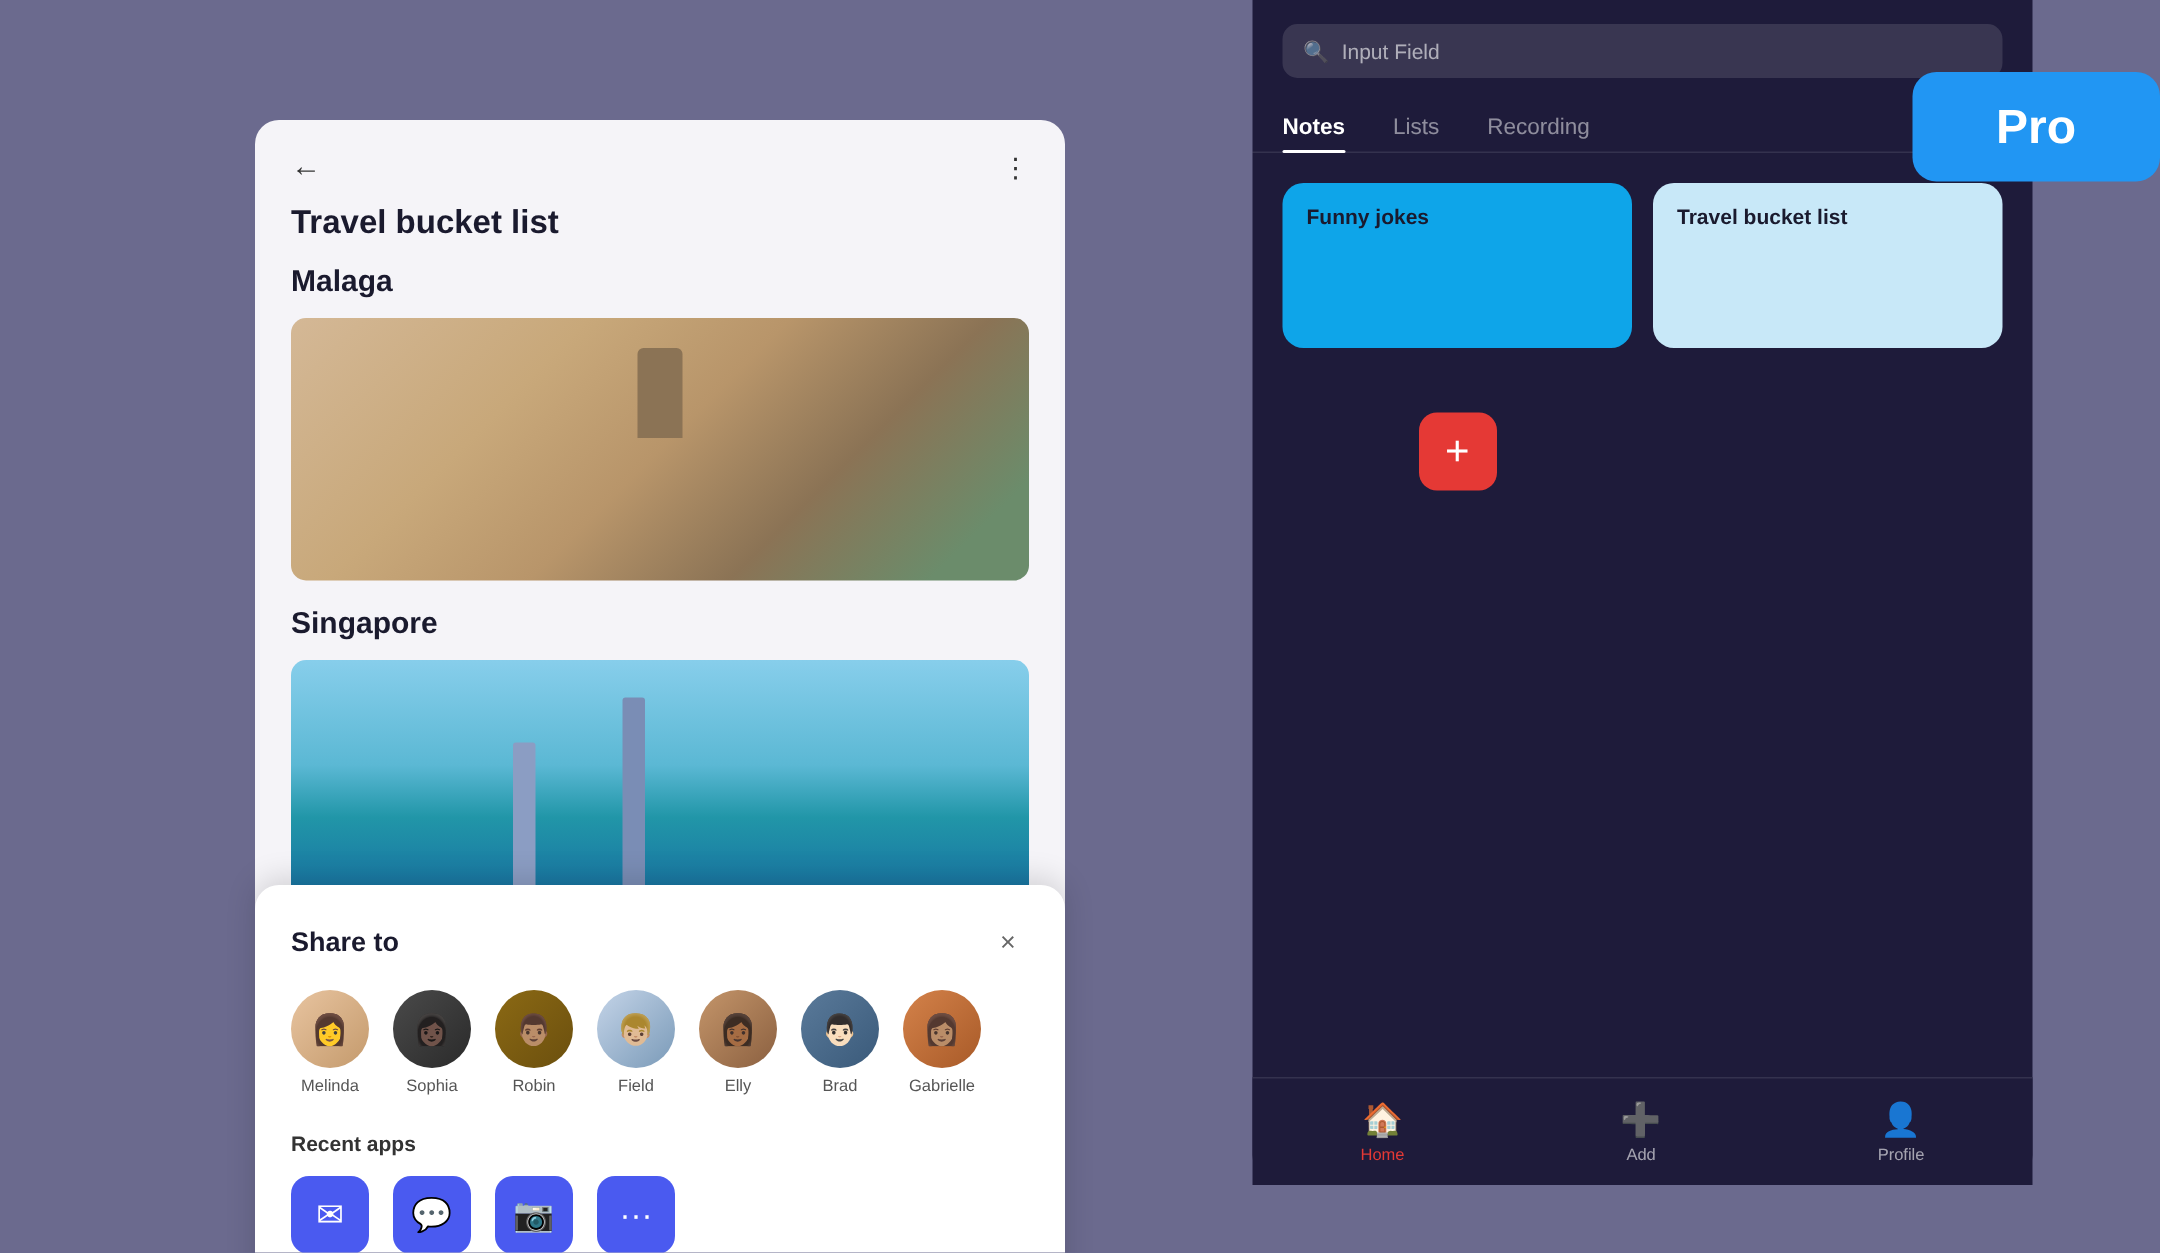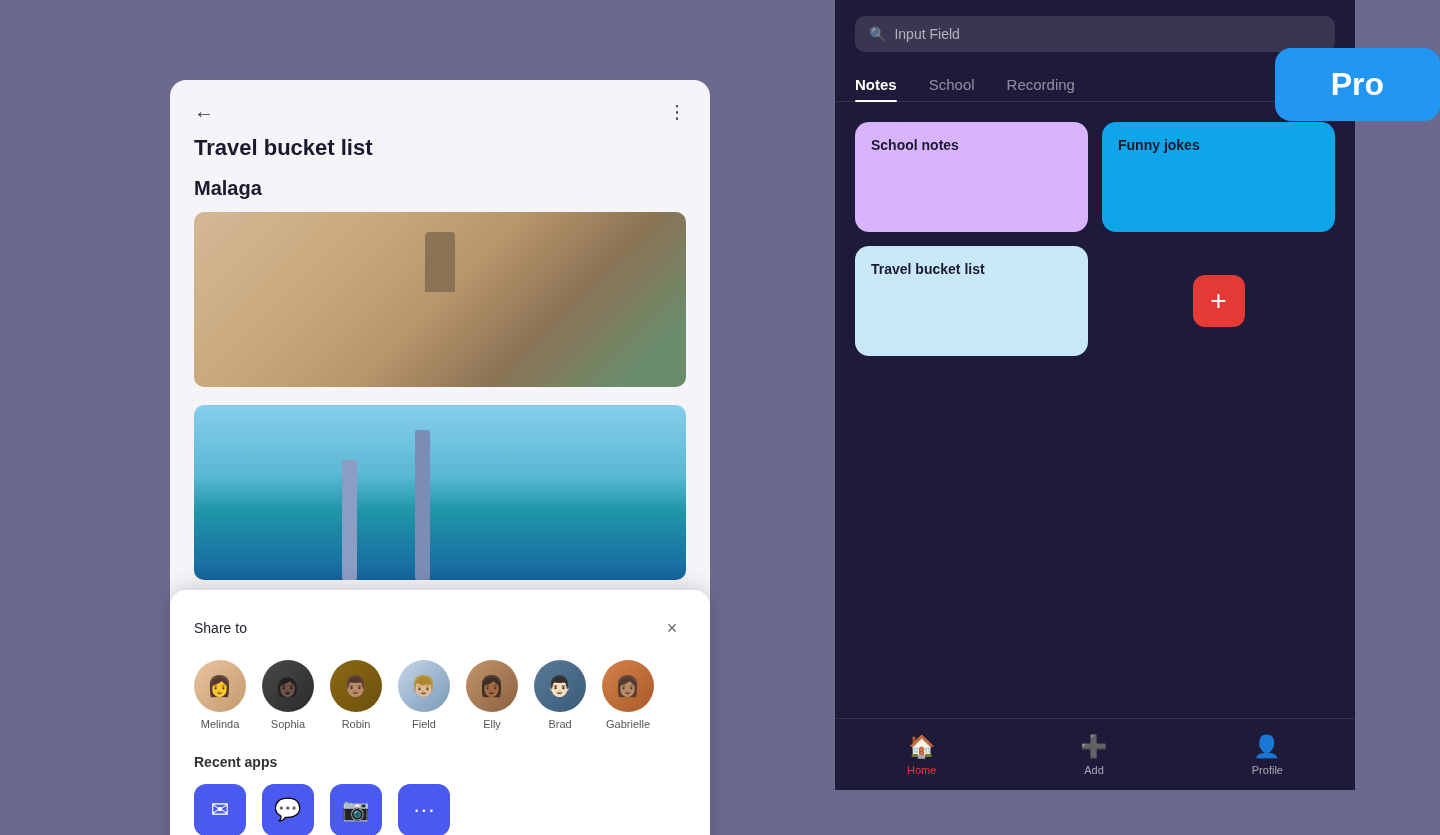--- a/index.html
+++ b/index.html
@@ -137,22 +137,22 @@
     }
 
     .share-modal-header {
       display: flex;
       justify-content: space-between;
       align-items: center;
       margin-bottom: 18px;
     }
 
     .share-modal-title {
-      font-size: 14px;
-      font-weight: 400;
+      font-size: 18px;
+      font-weight: 700;
       color: #1a1a2e;
     }
 
     .close-btn {
       background: none;
       border: none;
       cursor: pointer;
       font-size: 18px;
       color: #666;
       width: 28px;
@@ -405,20 +405,21 @@
 
 <div class="left-panel">
   <div class="note-header">
     <button class="back-btn">←</button>
     <button class="share-btn">⋮</button>
   </div>
   <div class="note-title">Travel bucket list</div>
   <div class="note-content">
     <div class="city-name">Malaga</div>
     <div class="city-image malaga-img"></div>
+    <div class="city-name">Singapore</div>
     <div class="city-image singapore-img"></div>
   </div>
 </div>
 
 <div class="share-modal">
   <div class="share-modal-header">
     <span class="share-modal-title">Share to</span>
     <button class="close-btn">×</button>
   </div>
   <div class="people-row">
@@ -488,28 +489,25 @@
 
 <div class="right-panel">
 
   <div class="search-bar">
     <span class="search-icon">🔍</span>
     <span class="search-input-text">Input Field</span>
   </div>
 
   <div class="tabs-row">
     <div class="tab active">Notes</div>
-    <div class="tab">School</div>
+    <div class="tab">Lists</div>
     <div class="tab">Recording</div>
   </div>
 
   <div class="notes-grid">
-    <div class="note-card card-purple">
-      <span class="note-card-title">School notes</span>
-    </div>
     <div class="note-card card-teal">
       <span class="note-card-title">Funny jokes</span>
     </div>
     <div class="note-card card-light-blue">
       <span class="note-card-title">Travel bucket list</span>
     </div>
     <div class="add-card-wrapper">
       <div class="add-btn">+</div>
     </div>
   </div>

